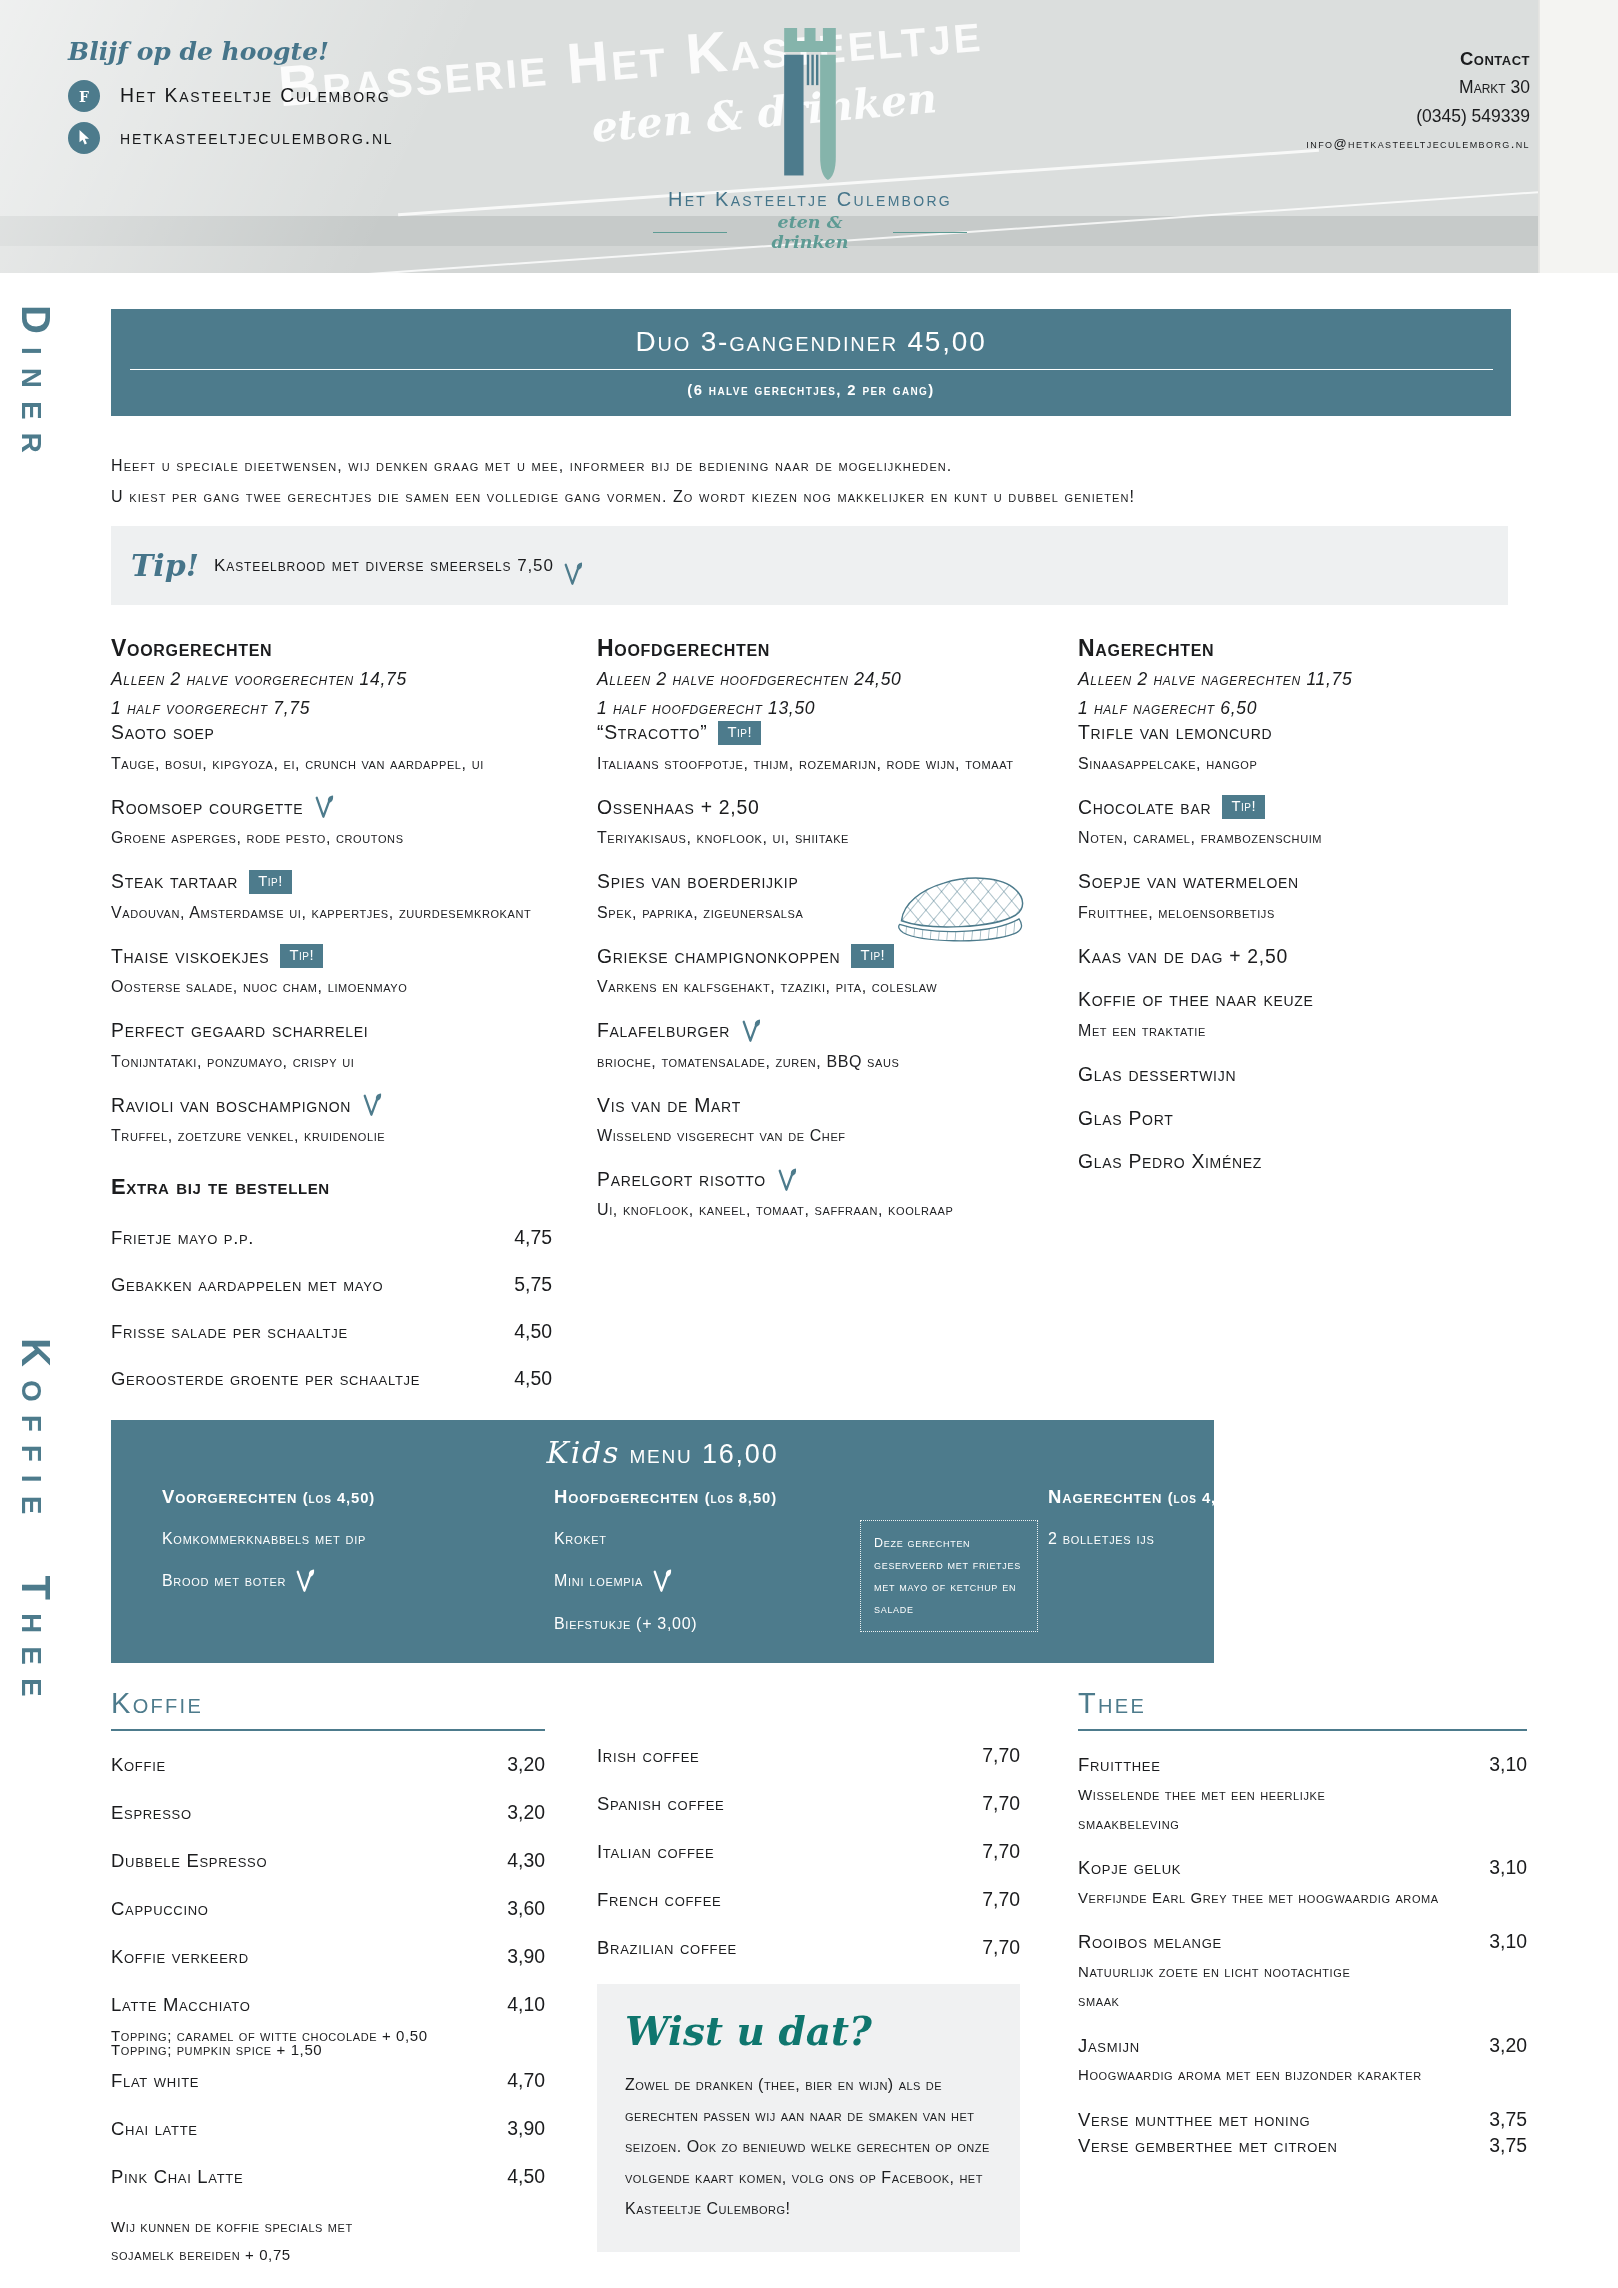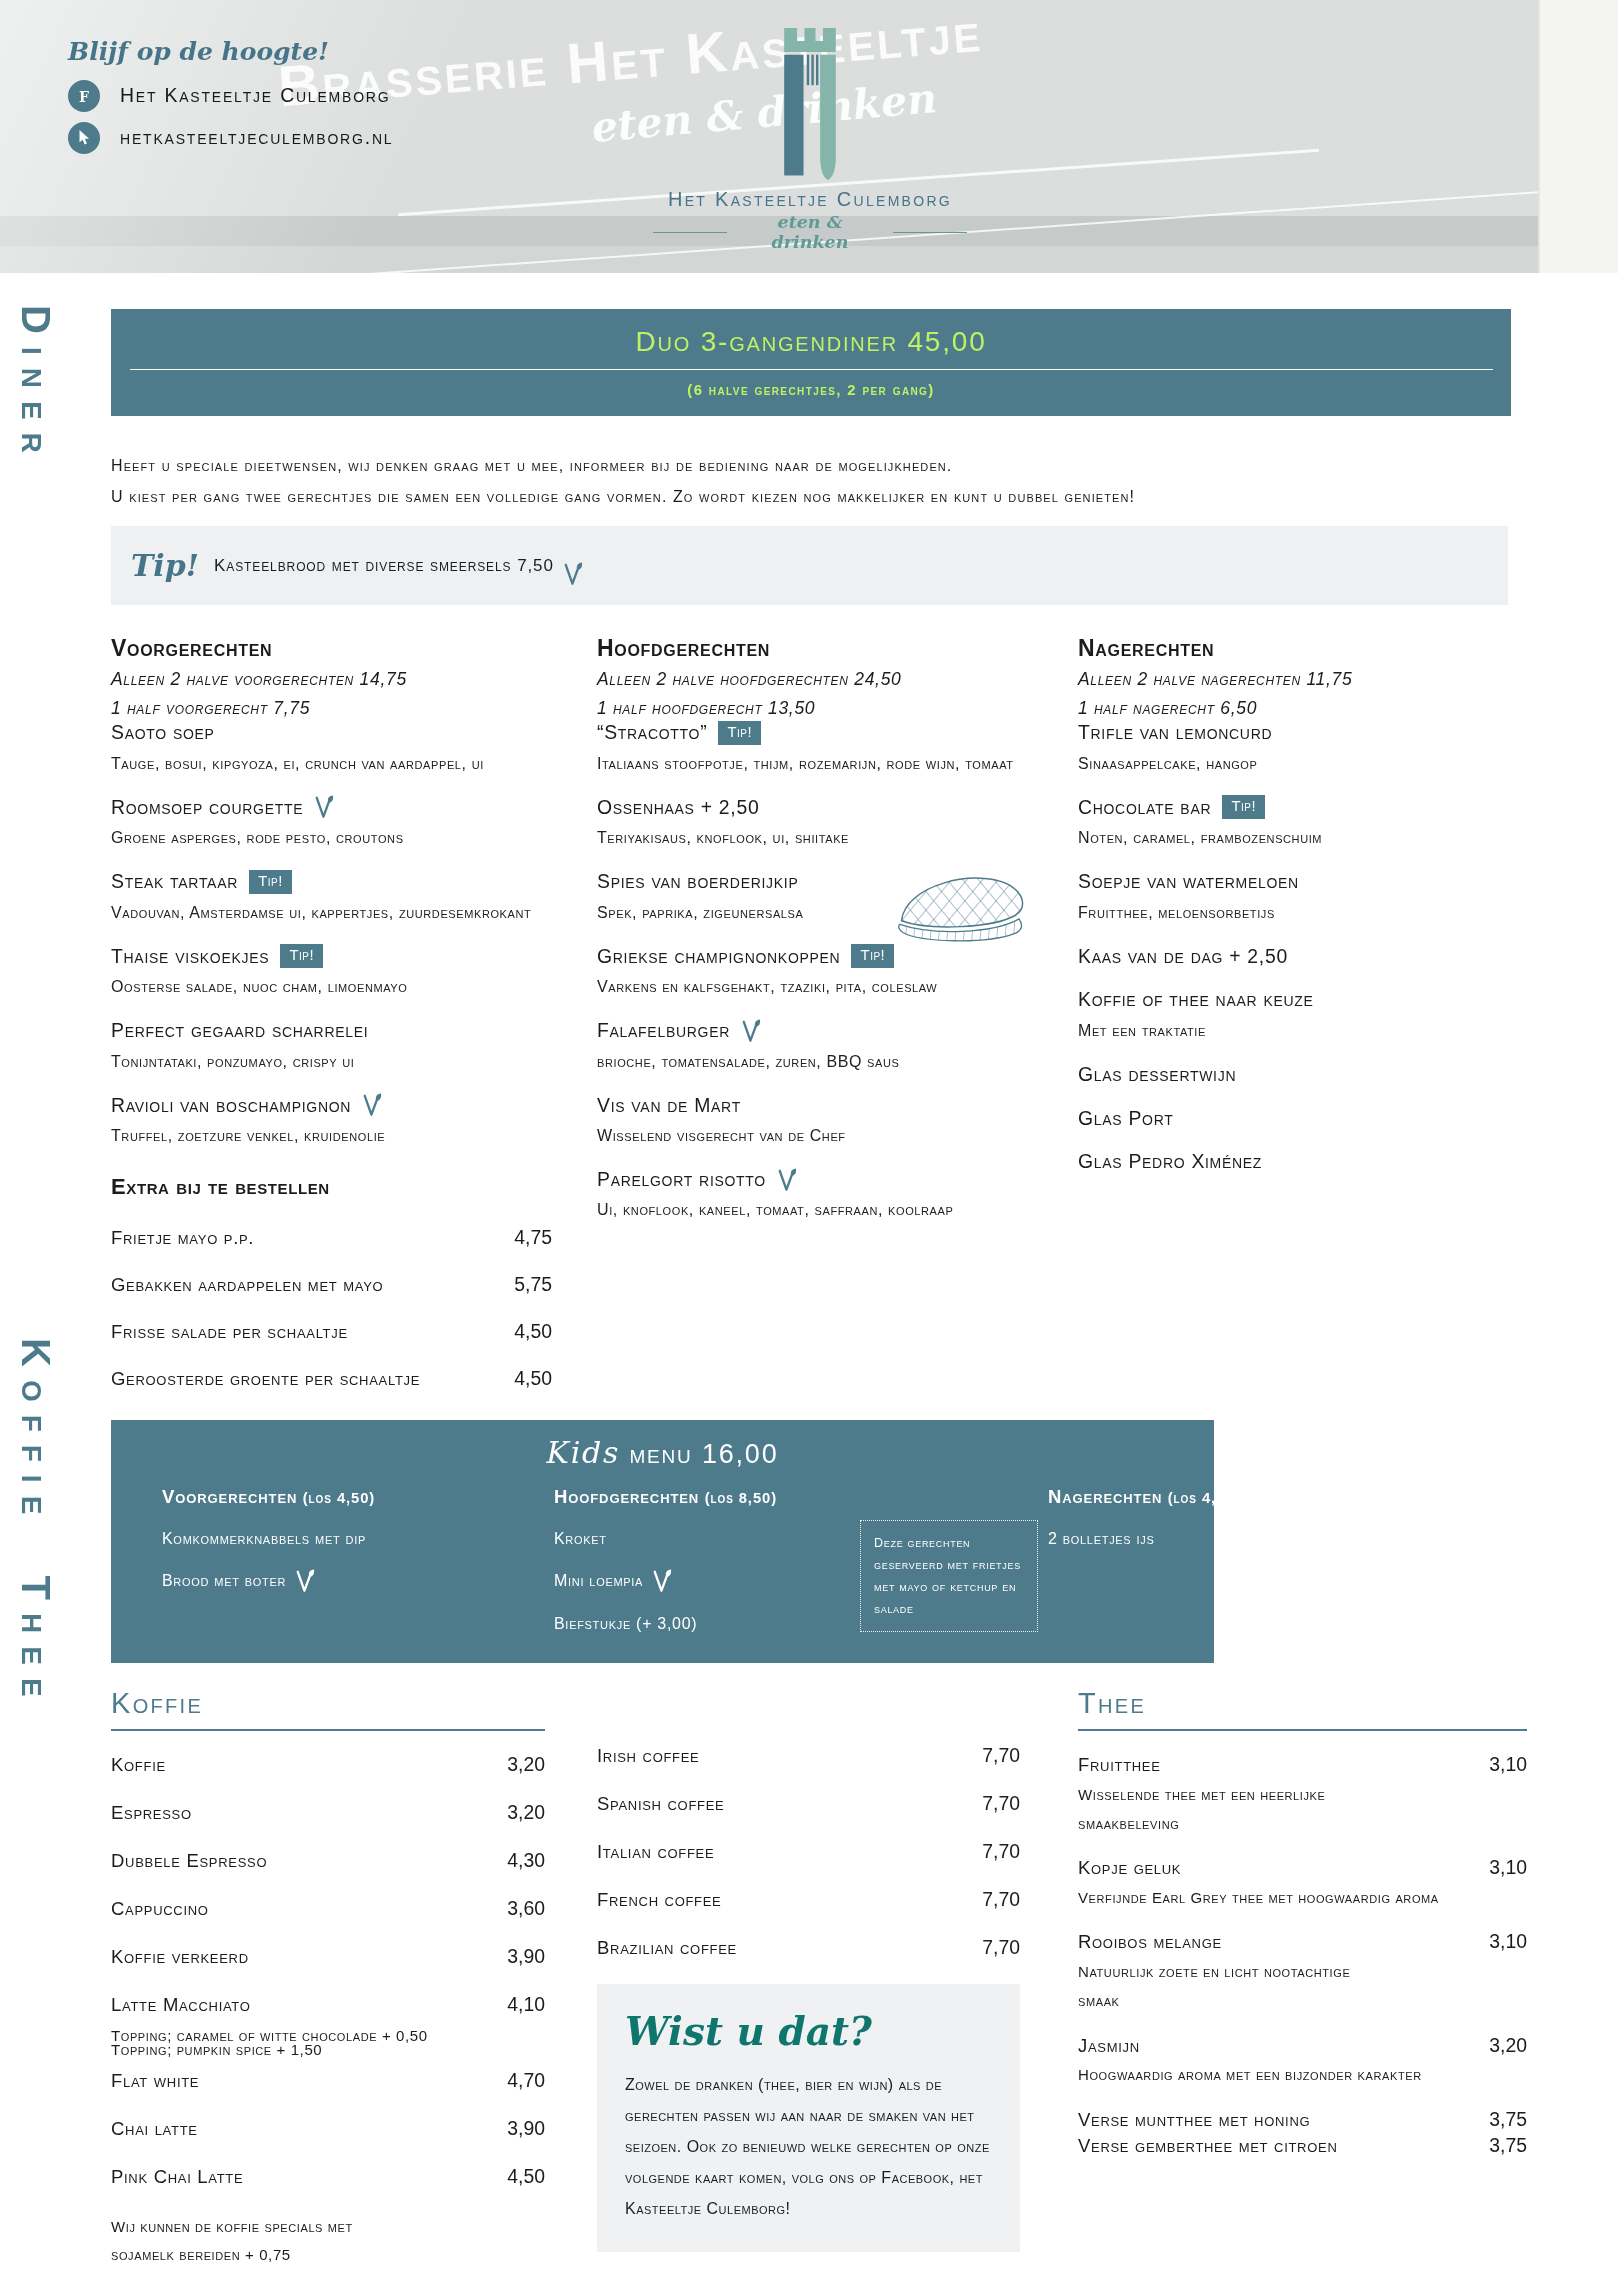--- a/index.html
+++ b/index.html
@@ -35,21 +35,21 @@
   .contact-heading{font-size:18.5px;font-weight:bold;letter-spacing:0.5px;}
   .contact-line{font-size:17.5px;margin-top:7.4px;}
   .contact-email{font-size:13px;letter-spacing:1.4px;margin-top:9.2px;}
 
   
   .vlabel{position:absolute;left:13px;writing-mode:vertical-rl;text-orientation:mixed;
           color:#4d7b8c;font-weight:bold;font-size:40px;letter-spacing:13px;white-space:pre;}
 
   
   .banner{position:absolute;left:111px;top:309px;width:1400px;height:107px;background:#4d7b8c;
-          color:#bef264;text-align:center;}
+          color:#ffffff;text-align:center;}
   .banner-title{margin-top:16.6px;font-size:28px;letter-spacing:1.8px;}
   .banner-rule{width:1363px;height:1.8px;background:#fff;margin:11px auto 0;}
   .banner-sub{margin-top:12px;font-size:14.8px;font-weight:bold;letter-spacing:1.4px;}
 
   .intro{position:absolute;left:111px;top:450px;font-size:16px;letter-spacing:1.1px;line-height:31px;}
 
   .tipbar{position:absolute;left:111px;top:526px;width:1397px;height:79px;background:#eef0f1;
           display:flex;align-items:center;}
   .tip-script{color:#46758a;font-size:30px;font-weight:bold;margin-left:20px;width:63px;}
   .tipbar-text{font-size:17px;letter-spacing:0.9px;margin-left:20px;}
@@ -147,20 +147,26 @@
           <rect x="25.5" y="29" width="2.6" height="33" fill="#4d7b8c"></rect>
           <rect x="30.5" y="29" width="2.6" height="33" fill="#4d7b8c"></rect>
           <rect x="35.5" y="29" width="2.6" height="33" fill="#4d7b8c"></rect>
           <path d="M40 29 H57 V140 Q57 160 48.5 165 Q40 160 40 140 Z" fill="#85b4ab"></path>
         </svg>
       </span>
       <div class="brand-name sc">Het Kasteeltje Culemborg</div>
       <div class="brand-sub script">eten &amp; drinken</div>
     </div>
 
+    <div class="contact">
+      <div class="contact-heading">Contact</div>
+      <div class="contact-line">Markt 30</div>
+      <div class="contact-line">(0345) 549339</div>
+      <div class="contact-email">info@hetkasteeltjeculemborg.nl</div>
+    </div>
   </div>
 
   <div class="vlabel" style="top:305px;">Diner</div>
 
   <div class="banner">
     <div class="banner-title">Duo 3-gangendiner 45,00</div>
     <div class="banner-rule"></div>
     <div class="banner-sub">(6 halve gerechtjes, 2 per gang)</div>
   </div>
 

